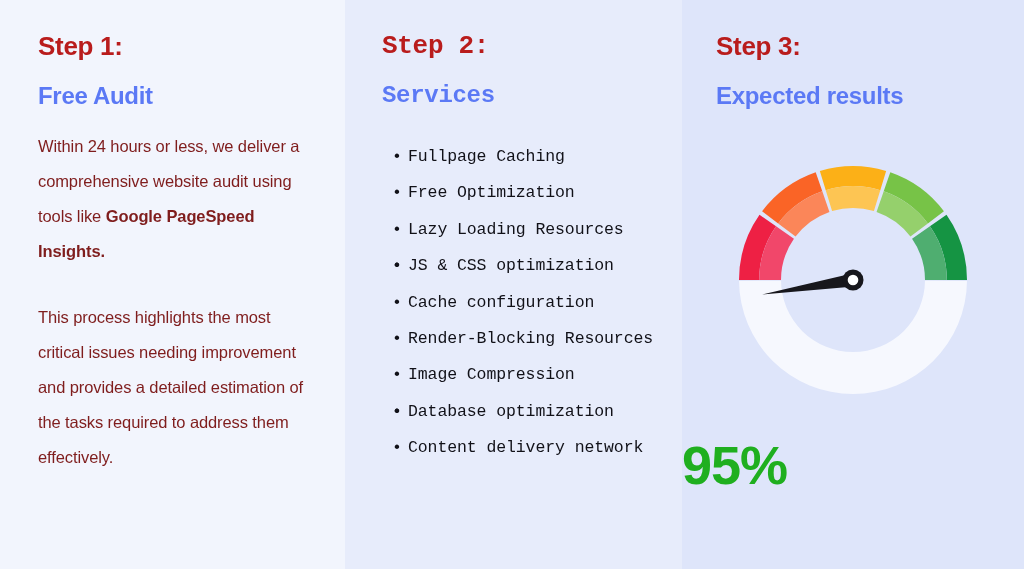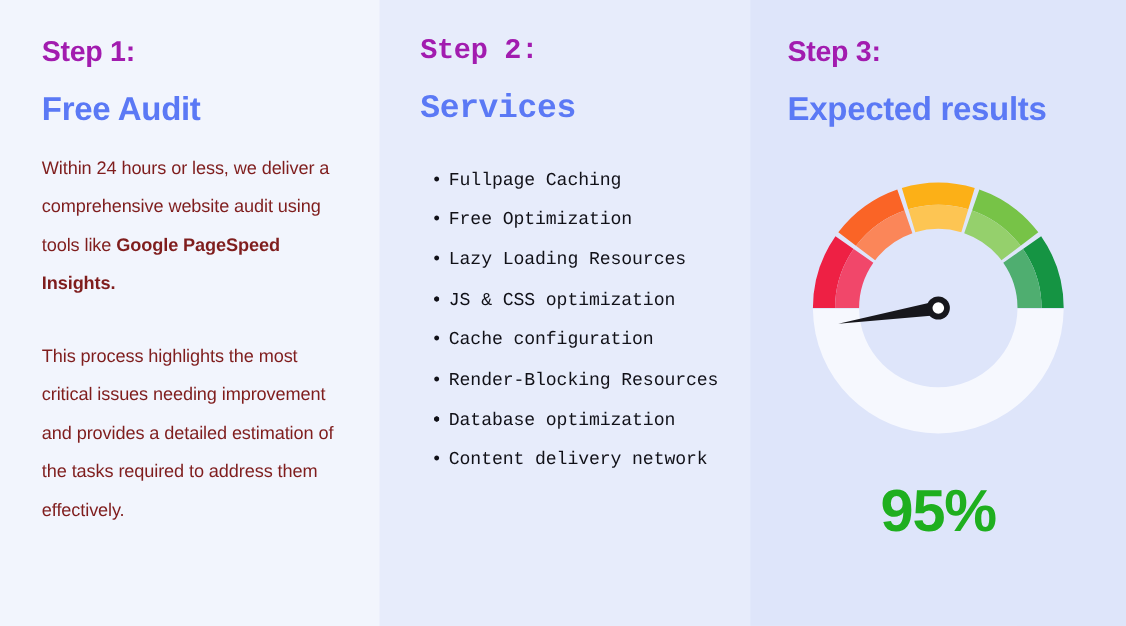--- a/index.html
+++ b/index.html
@@ -25,28 +25,28 @@
     height: 569px;
     box-sizing: border-box;
   }
   .col-1 { width: 345px; background: #F2F5FD; padding: 0 38px; }
   .col-2 { width: 337px; background: #E7ECFB; padding: 0 37px; font-family: Liberation Mono, monospace; }
   .col-3 { width: 342px; background: #DEE5FA; padding: 0 34px; }
 
   .step-label {
     font-size: 26px;
     font-weight: bold;
-    color: #a21caf;
+    color: #b91c1c;
     letter-spacing: -0.3px;
     margin: 0;
     padding-top: 32px;
     line-height: 1.1;
   }
   .step-title {
-    font-size: 30px;
+    font-size: 24px;
     font-weight: bold;
     color: #5B79F5;
     letter-spacing: -0.3px;
     margin: 0;
     padding-top: 22px;
     line-height: 1.1;
   }
 
   .body-text {
     font-size: 16.5px;
@@ -89,21 +89,21 @@
     width: 342px;
     height: 250px;
   }
   .gauge-svg { display: block; margin: 0 auto; }
 
   .score {
     position: absolute;
     left: 0;
     top: 438px;
     width: 342px;
-    text-align: center;
+    text-align: left;
     font-size: 54px;
     font-weight: bold;
     color: #1FAF1F;
     letter-spacing: -1px;
     line-height: 1;
   }
 </style>
 </head>
 <body>
 
@@ -120,21 +120,21 @@
     <div class="step-label">Step 2:</div>
     <div class="step-title">Services</div>
     <ul class="svc-list" id="services-list">
         <li class="svc-item"><span class="svc-bullet">•</span><span>Fullpage Caching</span></li>
         <li class="svc-item"><span class="svc-bullet">•</span><span>Free Optimization</span></li>
         <li class="svc-item"><span class="svc-bullet">•</span><span>Lazy Loading Resources</span></li>
         <li class="svc-item"><span class="svc-bullet">•</span></li>
         <li class="svc-item"><span class="svc-bullet">•</span><span>JS &amp; CSS optimization</span></li>
         <li class="svc-item"><span class="svc-bullet">•</span><span>Cache configuration</span></li>
         <li class="svc-item"><span class="svc-bullet">•</span><span>Render-Blocking Resources</span></li>
-        <li class="svc-item"><span class="svc-bullet">•</span></li>
+        <li class="svc-item"><span class="svc-bullet">•</span><span>Image Compression</span></li>
         <li class="svc-item"><span class="svc-bullet">•</span></li>
         <li class="svc-item"><span class="svc-bullet">•</span><span>Database optimization</span></li>
         <li class="svc-item"><span class="svc-bullet">•</span><span>Content delivery network</span></li>
       </ul>
   </div>
 
   <div class="column col-3">
     <div class="step-label">Step 3:</div>
     <div class="step-title">Expected results</div>
 

